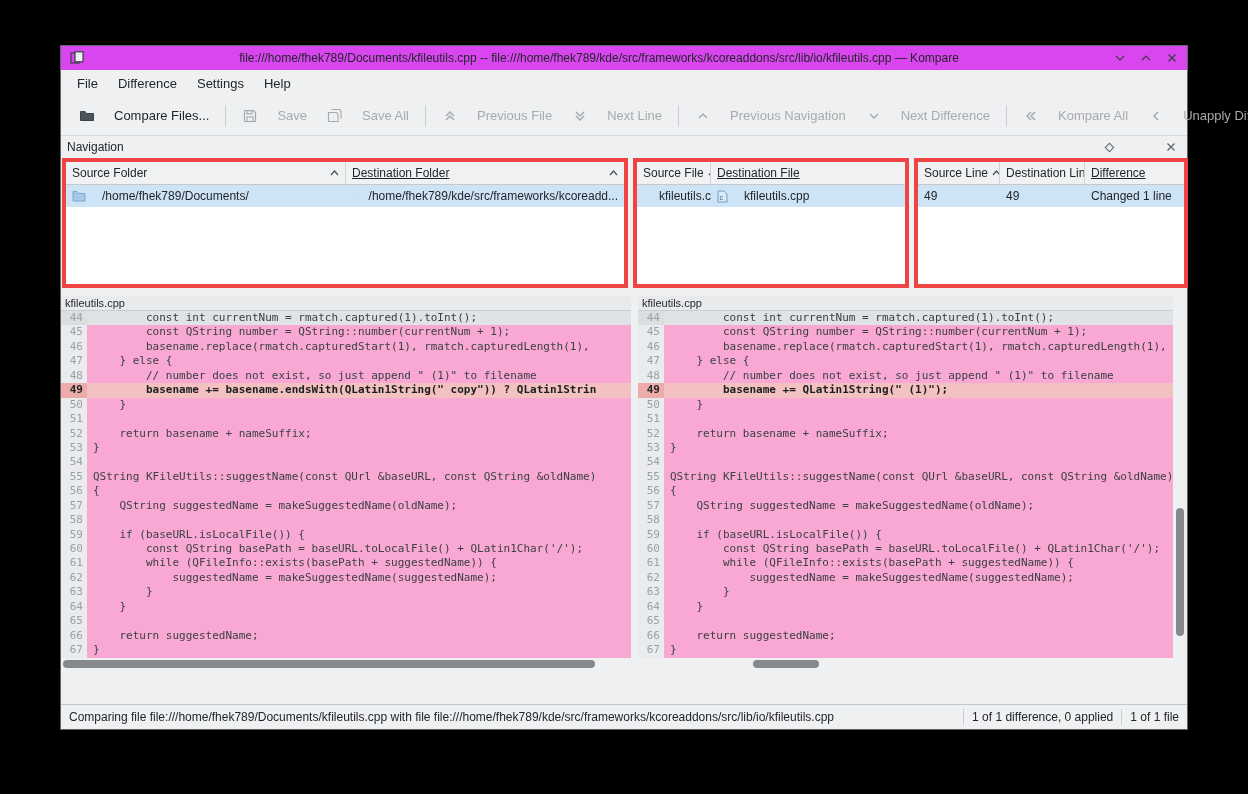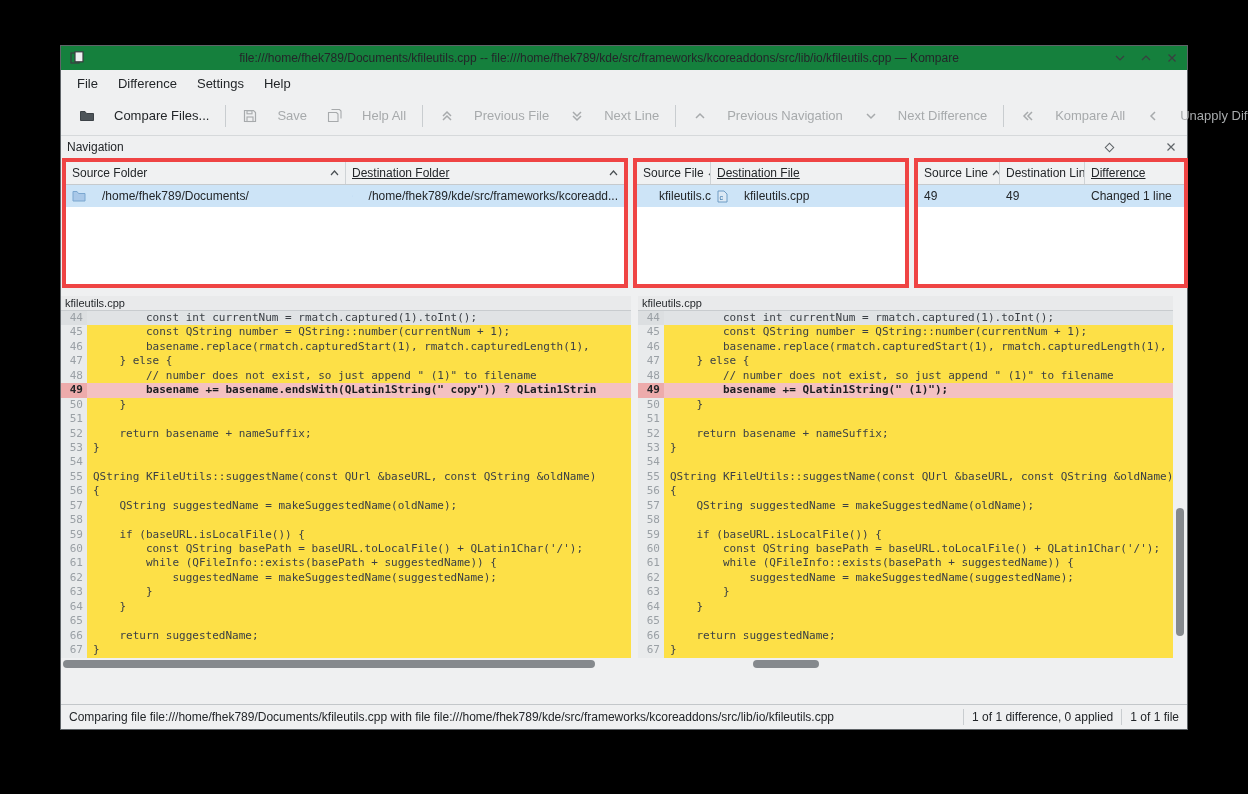--- a/index.html
+++ b/index.html
@@ -4,21 +4,21 @@
 <style>
   * { margin:0; padding:0; box-sizing:border-box; }
   html,body { width:1248px; height:794px; background:#000; overflow:hidden;
               font-family:"Liberation Sans", sans-serif; color:#232629; }
 
   .window { position:absolute; left:60px; top:45px; width:1128px; height:685px;
             background:#eff0f1; border:1px solid #5f6468; display:flex; flex-direction:column; }
 
   
   .titlebar { height:24px; flex:0 0 24px; display:flex; align-items:center; padding:0 8px;
-              background:#15803d; }
+              background:#d946ef; }
   .titlebar .app-ico { width:16px; height:16px; display:flex; align-items:center; justify-content:center; }
   .titlebar .title { flex:1; text-align:center; font-size:12px; color:#232629;
                      white-space:nowrap; overflow:hidden; }
   .win-btns { display:flex; gap:12px; align-items:center; }
   .win-btn { width:14px; height:14px; display:flex; align-items:center; justify-content:center; color:#3a3e41; }
 
   
   .menubar { height:26px; flex:0 0 26px; display:flex; align-items:center; padding-left:6px; }
   .menu-item { padding:3px 10px; font-size:13px; border-radius:3px; }
 
@@ -62,21 +62,21 @@
   .c-lines-dst { width:85px; flex:0 0 85px; }
   .c-lines-diff { flex:1; }
 
   
   .diff-area { flex:0 0 374px; height:374px; position:relative; margin-top:4px; }
   .pane { position:absolute; top:0; bottom:0; display:flex; flex-direction:column; }
   .pane.left  { left:0;    width:570px; }
   .pane.right { left:577px; width:535px; }
   .pane-head { height:15px; flex:0 0 15px; background:#e9eaeb; border-bottom:1px solid #c8cccf;
                font-size:11px; padding:0 4px; display:flex; align-items:center; color:#26292c; }
-  .code { flex:0 0 347px; height:347px; background:#fde047; overflow:hidden; }
+  .code { flex:0 0 347px; height:347px; background:#f9a8d4; overflow:hidden; }
   .code-row { display:flex; height:14.45px; line-height:14.45px;
               font-family:"DejaVu Sans Mono", monospace; font-size:11px; white-space:pre; }
   .lnum { flex:0 0 26px; width:26px; text-align:right; padding-right:4px; color:#9aa0a5; background:#e9ebec; }
   .ltext { flex:1; overflow:hidden; padding-left:6px; color:#3b4045; }
   .code-row.clipped { background:#e0e3e5; }
   .code-row.clipped .lnum { background:#dcdfe1; }
   .code-row.changed { background:#f4c1c1; }
   .code-row.changed .lnum { background:#edabab; color:#232629; font-weight:bold; }
   .code-row.changed .ltext { color:#1b1e20; font-weight:bold; }
 
@@ -151,21 +151,21 @@
           <rect x="5" y="9" width="6" height="4.5" fill="none" stroke="currentColor" stroke-width="1.1"></rect>
           <rect x="5" y="2.8" width="5" height="3" fill="none" stroke="currentColor" stroke-width="1.1"></rect>
         </svg>
       <span>Save</span>
     </span>
     <span class="tbtn disabled">
       <svg width="16" height="16" viewBox="0 0 16 16">
           <path d="M1.5 4.5 h8 l1.5 1.5 v7.5 h-9.5 z" fill="none" stroke="currentColor" stroke-width="1.1"></path>
           <path d="M4.5 1.5 h8 l1.5 1.5 v7.5" fill="none" stroke="currentColor" stroke-width="1.1"></path>
         </svg>
-      <span>Help All</span>
+      <span>Save All</span>
     </span>
     <span class="tsep"></span>
     <span class="tbtn disabled">
       <svg width="16" height="16" viewBox="0 0 16 16">
           <polyline points="4,8 8,4 12,8" fill="none" stroke="currentColor" stroke-width="1.5"></polyline>
           <polyline points="4,12 8,8 12,12" fill="none" stroke="currentColor" stroke-width="1.5"></polyline>
         </svg>
       <span>Previous File</span>
     </span>
     <span class="tbtn disabled">

